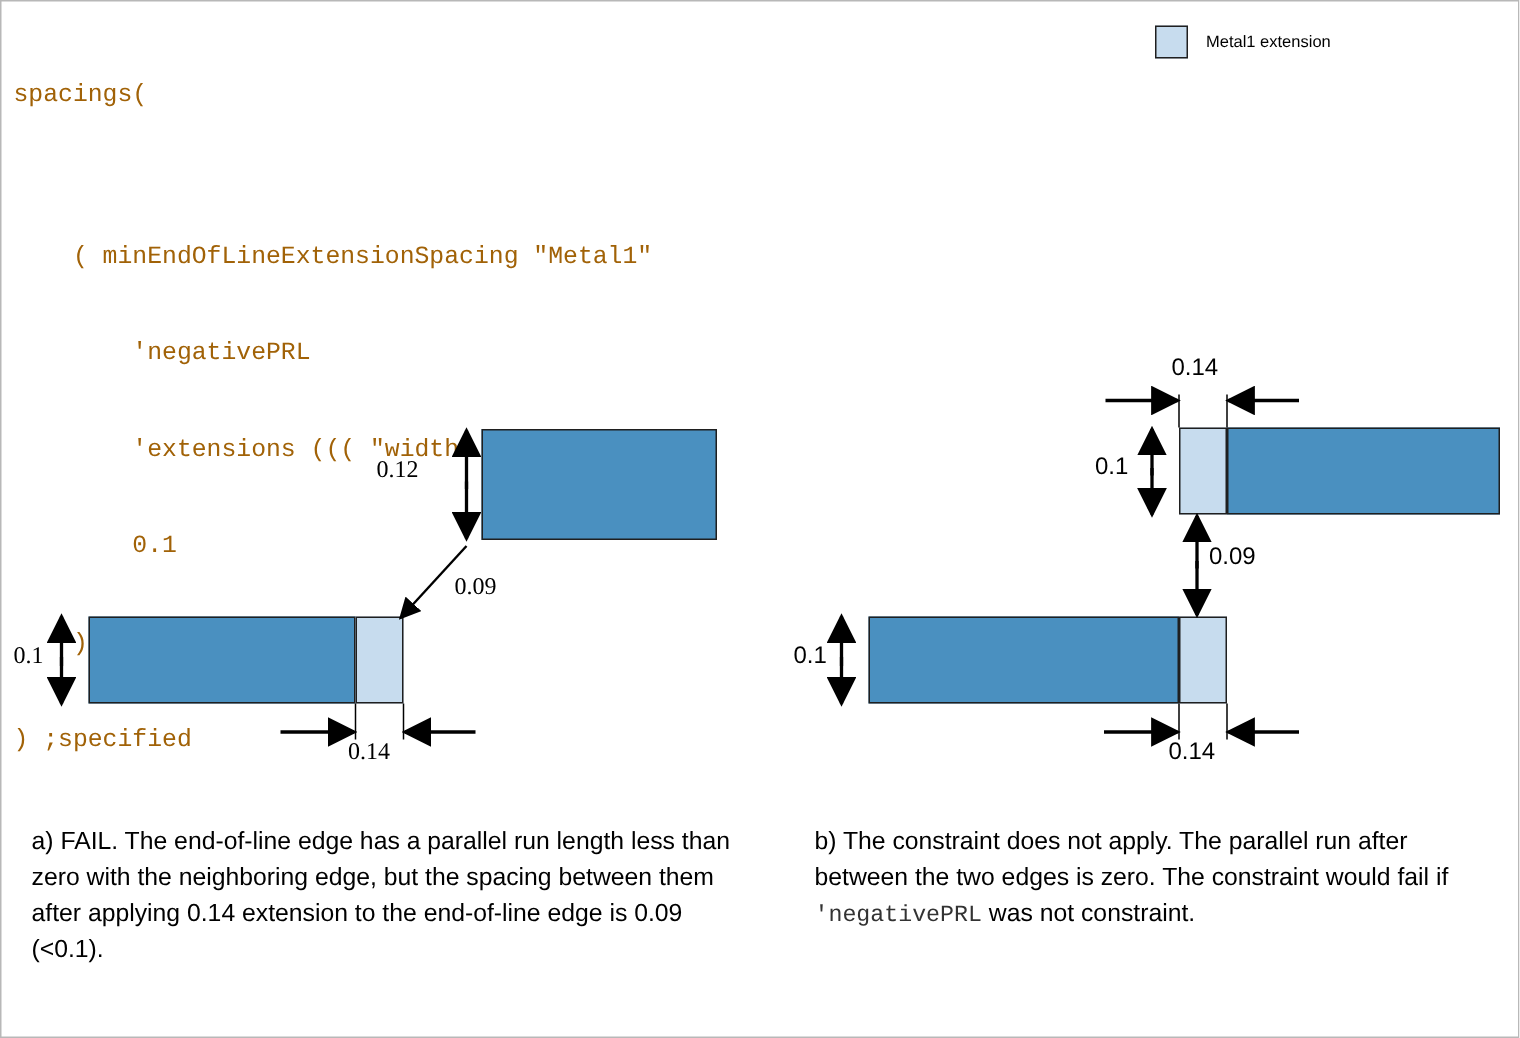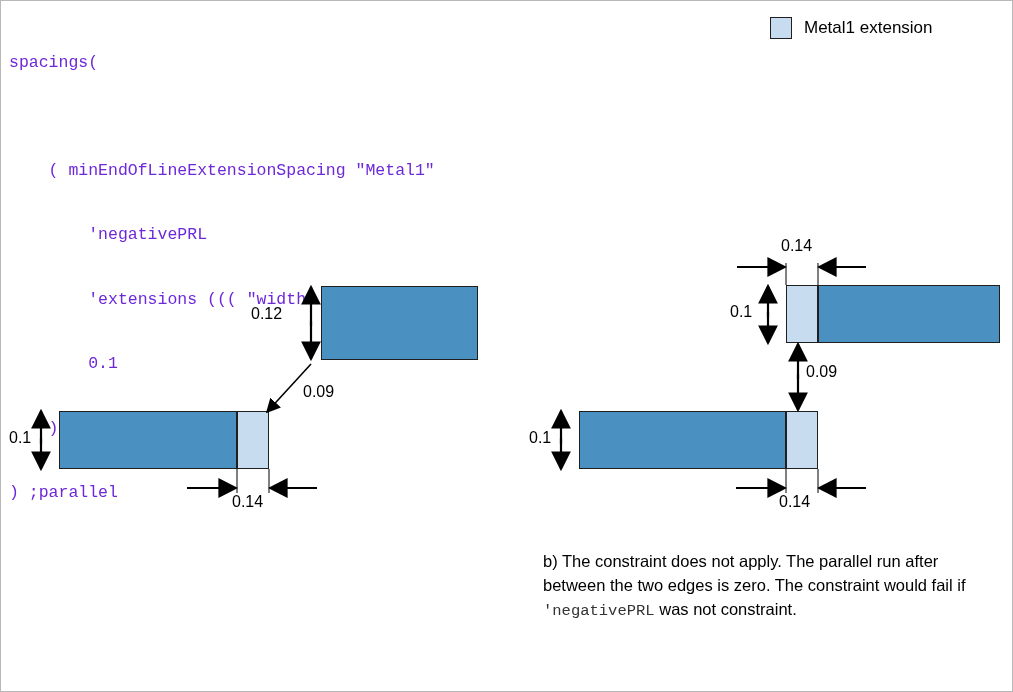--- a/index.html
+++ b/index.html
@@ -25,21 +25,21 @@
   }
   
   .code {
     position: absolute;
     left: 8px;
     top: 8px;
     font-family: "Liberation Mono", monospace;
     font-size: 16.5px;
     line-height: 21.5px;
     white-space: pre;
-    color: #6d28d9;
+    color: #a16207;
   }
   .code .ln { display: block; }
 
   
   .legend {
     position: absolute;
     right: 22px;
     top: 10px;
     width: 220px;
   }
@@ -50,21 +50,21 @@
   }
   .swatch {
     width: 22px;
     height: 22px;
     border: 1px solid #1f1f1f;
     box-sizing: border-box;
     margin-right: 12px;
     flex: none;
   }
   .legend-label {
-    font-size: 17px;
+    font-size: 11px;
     color: #000;
   }
 
   
   .fig { position: absolute; text-align: right; }
   .rect {
     position: absolute;
     border: 1px solid #1f1f1f;
     box-sizing: border-box;
   }
@@ -100,31 +100,31 @@
 <div class="page">
 
   <div class="code">
     <span class="ln">spacings(</span>
     <span class="ln"></span>
     <span class="ln">    ( minEndOfLineExtensionSpacing "Metal1"</span>
     <span class="ln">        'negativePRL</span>
     <span class="ln">        'extensions ((( "width" )) (0.11 .14))</span>
     <span class="ln">        0.1</span>
     <span class="ln">    )</span>
-    <span class="ln">) ;parallel</span>
+    <span class="ln">) ;specified</span>
   </div>
 
   <div class="legend">
     <div class="legend-row">
       <span class="swatch" style="background:#c7dcee"></span>
       <span class="legend-label">Metal1 extension</span>
     </div>
   </div>
 
-  <div class="fig" style="left:0; top:200px; width:500px; height:330px;">
+  <div class="fig" style="left:0; top:200px; width:500px; height:330px;font-family:Liberation Serif, serif;">
 
     <div class="rect" style="left:320px; top:85px; width:157px; height:74px; background:#4a90c0;"></div>
 
     <div class="rect" style="left:58px; top:210px; width:178px; height:58px; background:#4a90c0;"></div>
     <div class="rect" style="left:236px; top:210px; width:32px; height:58px; background:#c7dcee;"></div>
 
     <svg class="ann" width="500" height="330">
       <defs>
         <marker id="arrA" markerWidth="9" markerHeight="9" refX="8" refY="4.5" orient="auto">
           <path d="M0,0 L9,4.5 L0,9 z" fill="#000"></path>
@@ -187,18 +187,21 @@
       <line x1="297" y1="268" x2="297" y2="292" stroke="#000" stroke-width="1"></line>
     </svg>
 
     <div class="lbl" style="left:260px; top:36px;">0.14</div>
     <div class="lbl" style="left:209px; top:102px;">0.1</div>
     <div class="lbl" style="left:285px; top:162px;">0.09</div>
     <div class="lbl" style="left:8px; top:228px;">0.1</div>
     <div class="lbl" style="left:258px; top:292px;">0.14</div>
   </div>
 
+  <div class="caption" style="left:20px; top:548px; width:470px;">
+    <span>a) FAIL. The end-of-line edge has a parallel run length less than zero with the neighboring edge, but the spacing between them after applying 0.14 extension to the end-of-line edge is 0.09 (&lt;0.1).</span>
+  </div>
 
   <div class="caption" style="left:542px; top:548px; width:460px;">
     <span>b) The constraint does not apply. The parallel run after between the two edges is zero. The constraint would fail if </span><span class="mono">'negativePRL</span><span> was not constraint.</span>
   </div>
 
 </div>
 
 </body></html>

